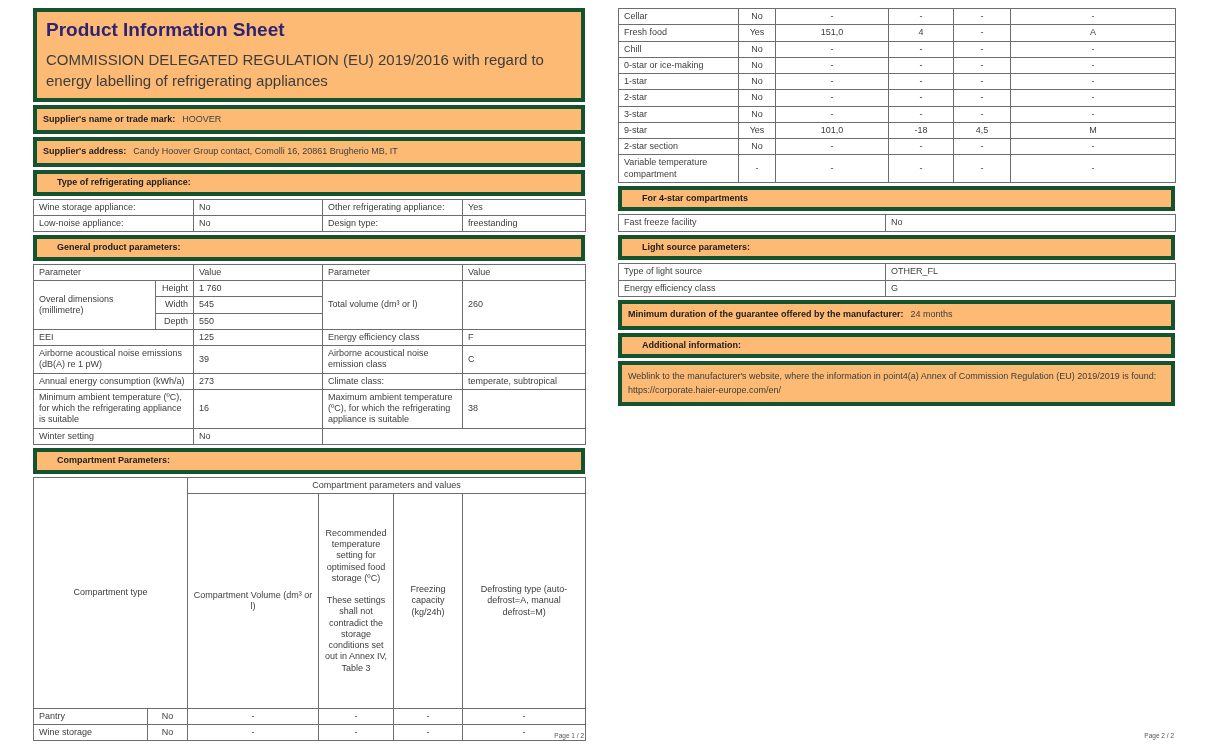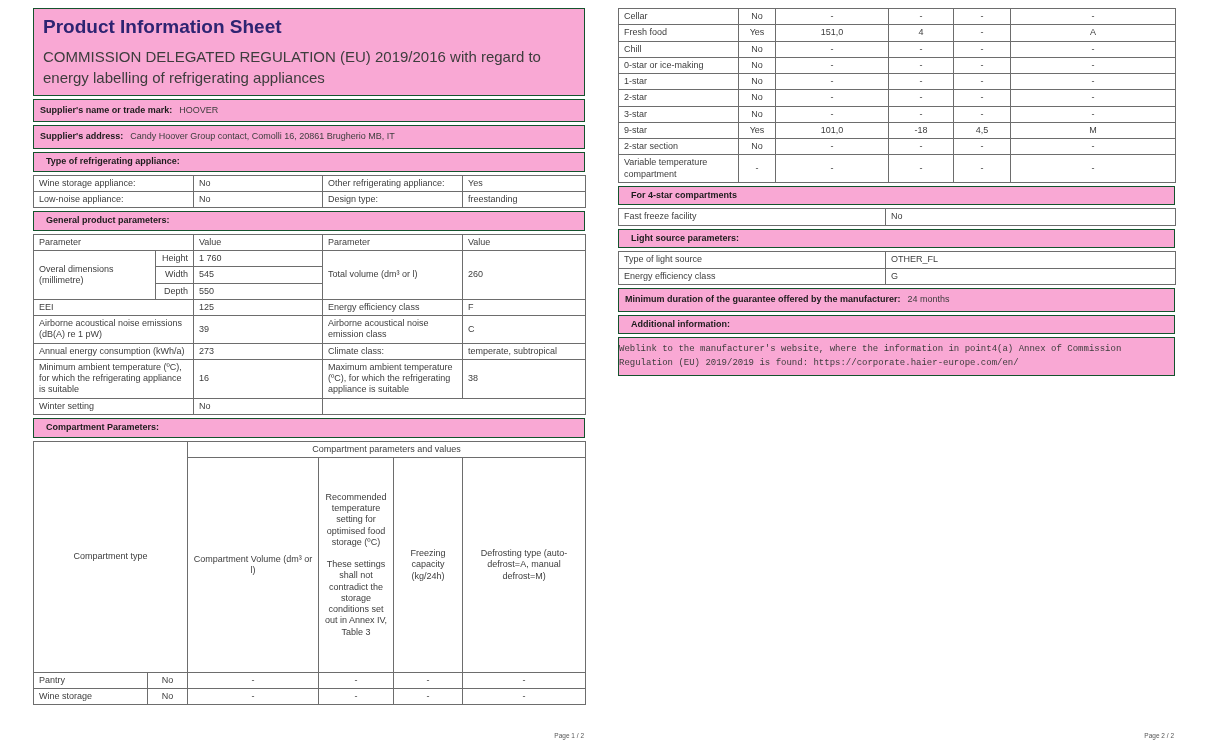--- a/index.html
+++ b/index.html
@@ -4,22 +4,22 @@
 <style>
   html,body { margin:0; padding:0; }
   body {
     width:1215px; height:749px; background:#ffffff; overflow:hidden; position:relative;
     font-family:"Liberation Sans", sans-serif; color:#3d3d3d;
   }
   .page { position:absolute; top:8px; height:731px; }
   #page1 { left:33px;  width:552px; }
   #page2 { left:618px; width:557px; }
 
-  .box { border:1px solid #14532d; padding:3px 6px; margin-bottom:3px; font-size:9px; line-height:1.3; background:#f9a8d4; }
-  .hdr { font-weight:bold; color:#1c1c1c; padding:3px 12px; }
+  .box { border:4px solid #14532d; padding:3px 6px; margin-bottom:3px; font-size:9px; line-height:1.3; background:#fdba74; }
+  .hdr { font-weight:bold; color:#1c1c1c; padding:3px 20px; }
   .title-box { padding:6px 9px 7px; }
   .doc-title { font-size:19px; font-weight:bold; color:#2e2472; margin:0 0 6px 0; }
   .regulation { font-size:15px; max-width:502px; line-height:1.4; }
   .kv { padding:5px 6px; }
   .kv .b { font-weight:bold; color:#1c1c1c; }
   .kv .v { margin-left:7px; }
 
   table.tbl { border-collapse:collapse; table-layout:fixed; margin-bottom:3px; font-size:9px; background:#fff; }
   .tbl td { border:1px solid #6d6d6d; padding:2px 5px; vertical-align:middle; line-height:1.25; overflow:hidden; }
   .center  { text-align:center; }
@@ -314,19 +314,19 @@
     </tr>
   </tbody>
     </table>
 
   <div class="box kv">
     <span class="b">Minimum duration of the guarantee offered by the manufacturer:</span><span class="v">24 months</span>
   </div>
 
   <div class="box hdr">Additional information:</div>
 
-  <div class="box" style="padding:5px 0; line-height:1.5;font-family:Liberation Mono, monospace;">
+  <div class="box" style="padding:5px 6px; line-height:1.5;">
     <span>Weblink to the manufacturer's website, where the information in point4(a) Annex of Commission Regulation (EU) 2019/2019 is found:</span>
     <span class="url">https://corporate.haier-europe.com/en/</span>
   </div>
 
   <div class="pfooter">Page 2 / 2</div>
 </div>
 
 </body></html>

